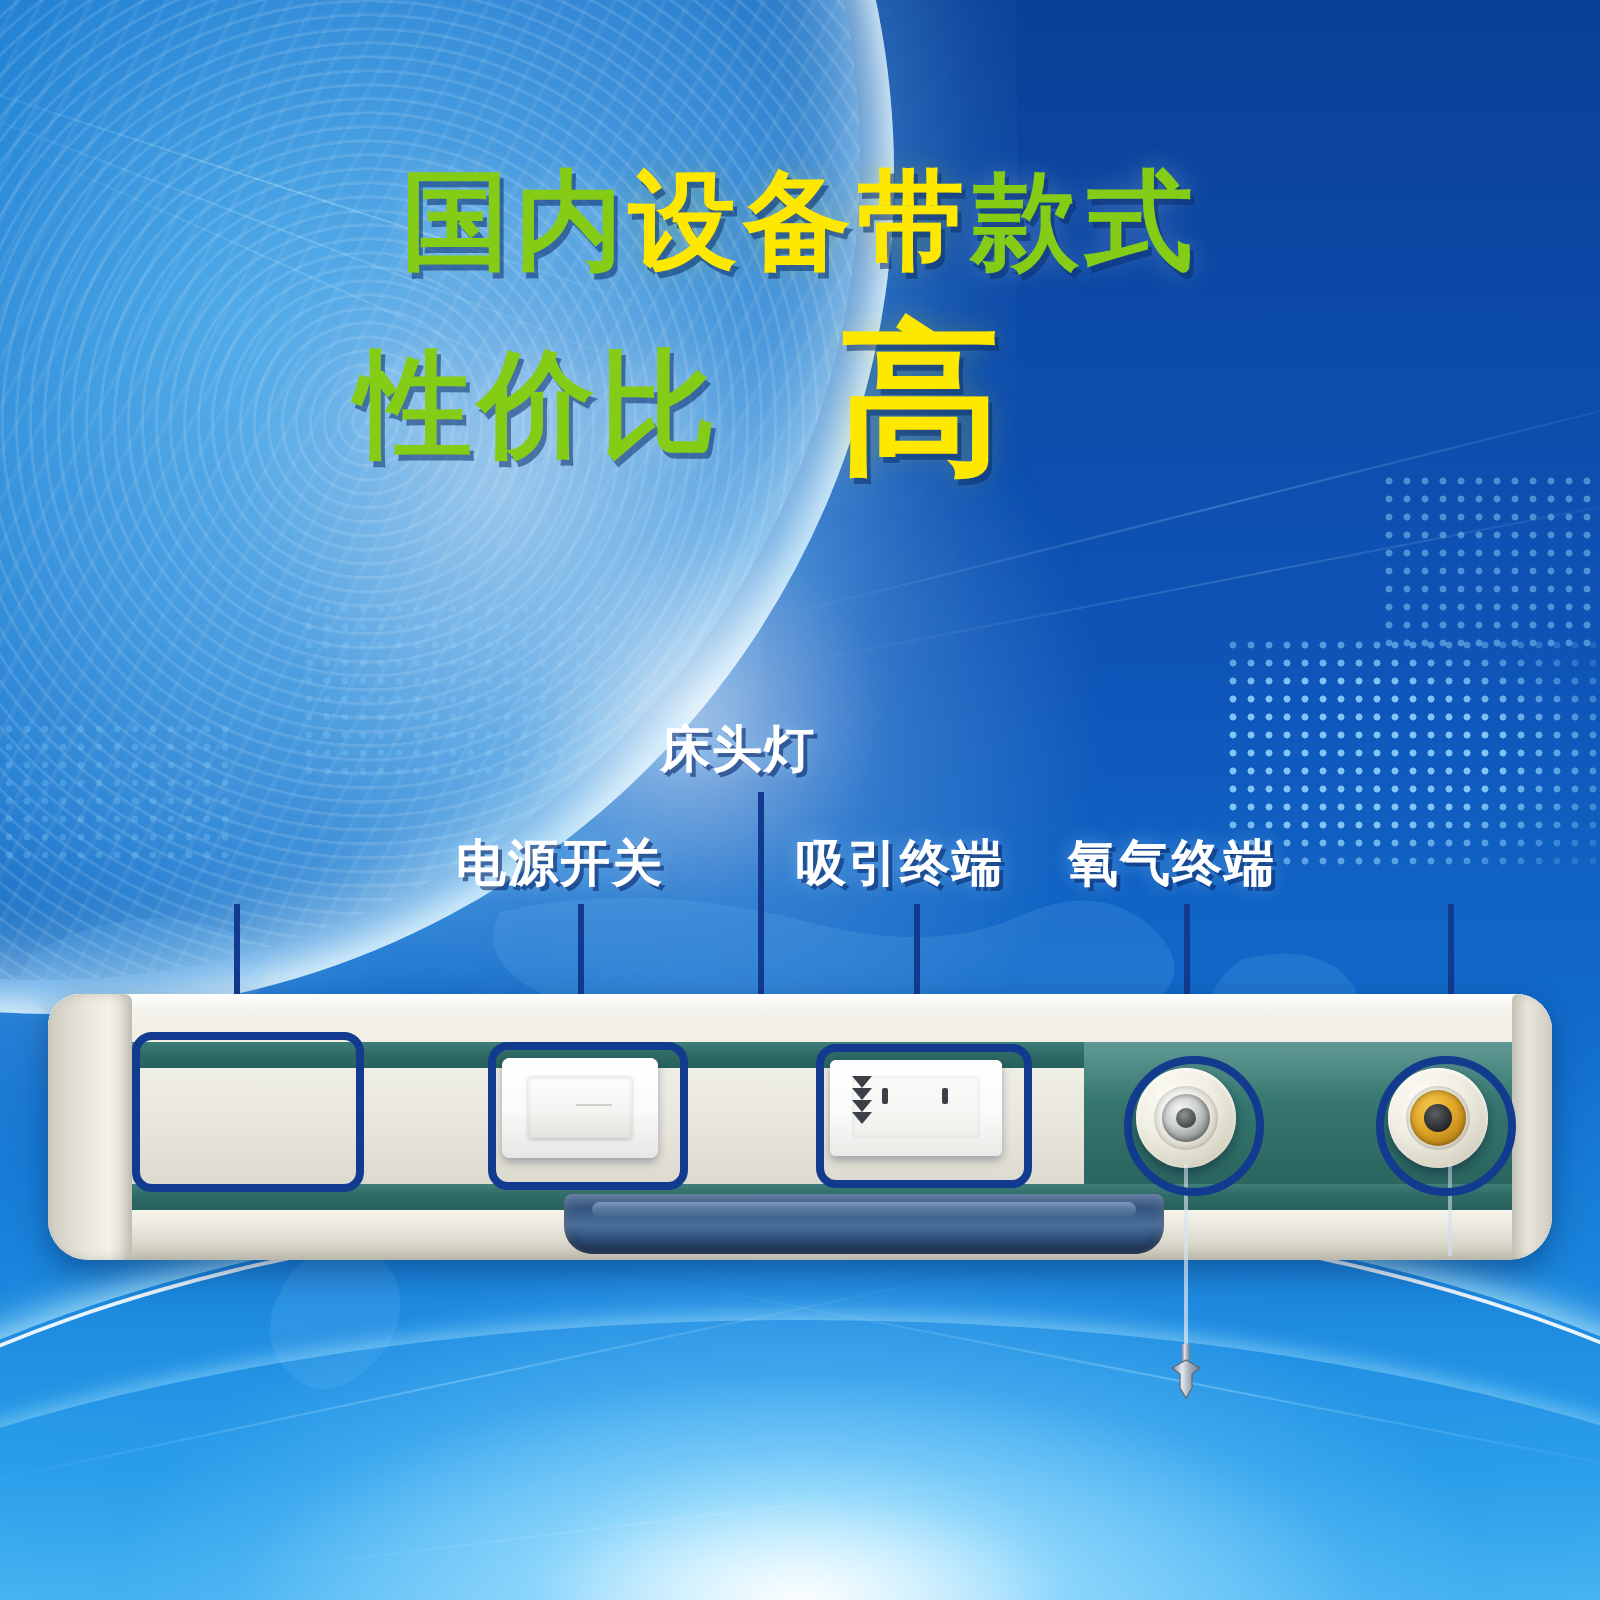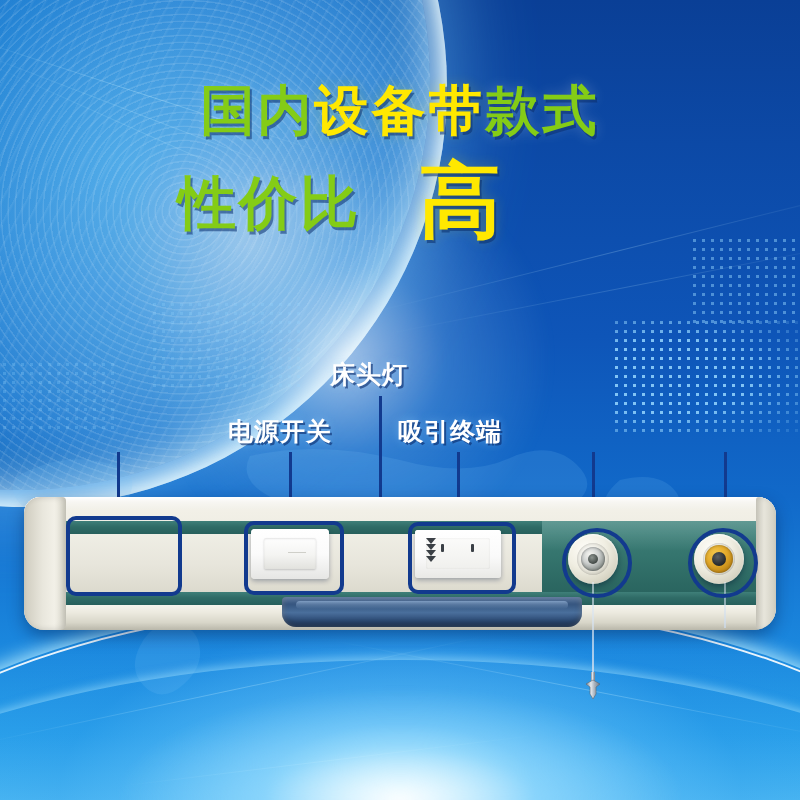--- a/index.html
+++ b/index.html
@@ -245,20 +245,21 @@
       <span class="w">国内</span><span class="y">设备带</span><span class="w">款式</span>
     </div>
     <div class="hl-row2">
       <span class="w">性价比</span><span class="y big">高</span>
     </div>
   </div>
 
   <div class="label l-lamp">床头灯</div>
   <div class="label l-sw">电源开关</div>
   <div class="label l-sock">吸引终端</div>
+  <div class="label l-oxy">氧气终端</div>
 
   <div class="cline" style="left:117px;top:452px;height:72px;"></div>
   <div class="cline" style="left:289px;top:452px;height:78px;"></div>
   <div class="cline" style="left:379px;top:396px;height:216px;"></div>
   <div class="cline" style="left:457px;top:452px;height:79px;"></div>
   <div class="cline" style="left:592px;top:452px;height:84px;"></div>
   <div class="cline" style="left:724px;top:452px;height:84px;"></div>
 
   <div class="rail">
     <div class="rail-body">

